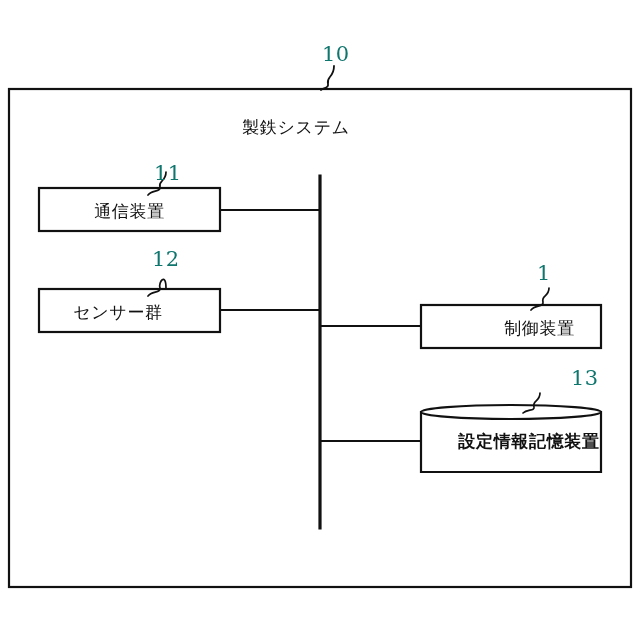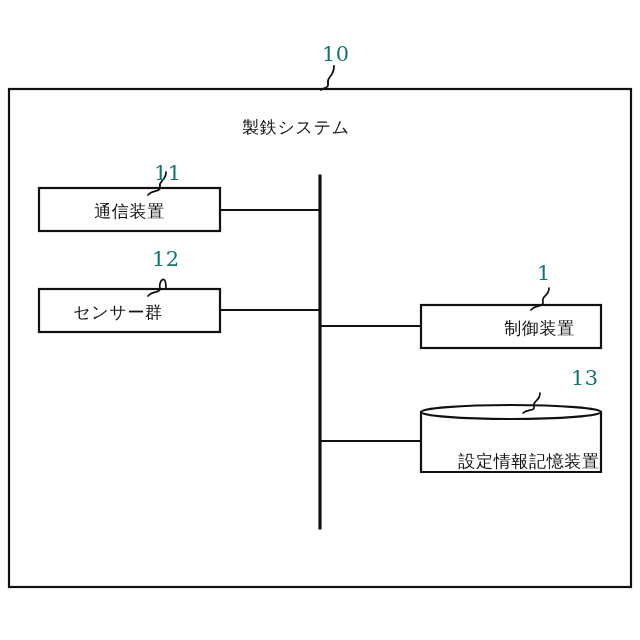--- a/index.html
+++ b/index.html
@@ -95,15 +95,15 @@
   <div class="label-text ref-num" style="left:537px; top:261px;">1</div>
 
   <div class="label-text ref-num" style="left:528px; top:366px;margin-left:43px;">13</div>
 
   <div class="label-text box-label" style="left:39px; top:200px; width:181px;">通信装置</div>
 
   <div class="label-text box-label" style="left:39px; top:301px; width:158px;">センサー群</div>
 
   <div class="label-text box-label" style="left:421px; top:317px; width:215px;padding-left:11px;">制御装置</div>
 
-  <div class="label-text box-label" style="left:421px; top:450px; width:216px;">設定情報記憶装置</div>
+  <div class="label-text box-label" style="left:421px; top:430px; width:216px;font-weight:bold;">設定情報記憶装置</div>
 
 </div>
 
 </body></html>

